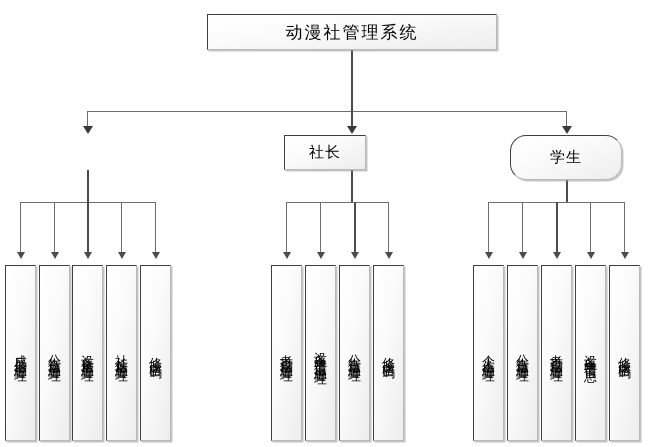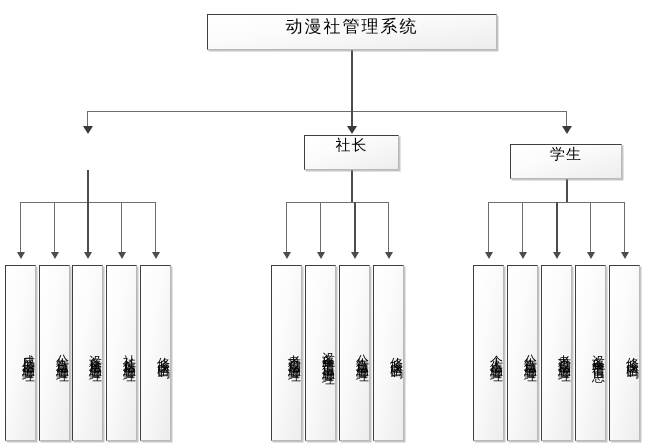--- a/index.html
+++ b/index.html
@@ -20,21 +20,21 @@
     position: absolute;
     box-sizing: border-box;
     background: linear-gradient(to bottom right, #ffffff 0%, #fbfbfb 40%, #ededed 100%);
     border: 1px solid #9a9a9a;
     border-top-color: #3f3f3f;
     border-left-color: #3f3f3f;
     border-right-color: #b9b9b9;
     border-bottom-color: #b9b9b9;
     box-shadow: 1.5px 1.5px 0 0 rgba(150,150,150,0.55);
     display: flex;
-    align-items: flex-start;
+    align-items: center;
     justify-content: center;
     color: #000000;
     z-index: 3;
   }
   .node-root {
     font-size: 17px;
     letter-spacing: 2px;
   }
   .node-role {
     font-size: 15px;
@@ -102,25 +102,25 @@
   <div class="vline thin" style="left:87px; top:111px; height:21px;"></div>
   <div class="arrow" style="left:83px; top:126px;"></div>
 
   <div class="vline" style="left:351px; top:111px; height:21px;"></div>
   <div class="arrow" style="left:347px; top:126px;"></div>
 
   <div class="vline thin" style="left:566px; top:111px; height:21px;"></div>
   <div class="arrow" style="left:562px; top:126px;"></div>
 
 
-  <div class="node node-role" style="left:304px; top:135px; width:95px; height:35px;">
+  <div class="node node-role" style="left:284px; top:135px; width:82px; height:35px;">
     <span>社长</span>
   </div>
 
-  <div class="node node-role" style="left:510px; top:144px; width:112px; height:35px;">
+  <div class="node node-role" style="left:510px; top:135px; width:112px; height:45px;border-radius:16px;">
     <span>学生</span>
   </div>
 
   <div class="vline" style="left:87px; top:170px; height:33px;"></div>
   <div class="hline" style="left:20px; top:202px; width:135px;"></div>
 
   <div class="vline thin" style="left:20px; top:202px; height:55px;"></div>
   <div class="arrow small" style="left:17px; top:252px;"></div>
 
   <div class="vline thin" style="left:54px; top:202px; height:55px;"></div>

